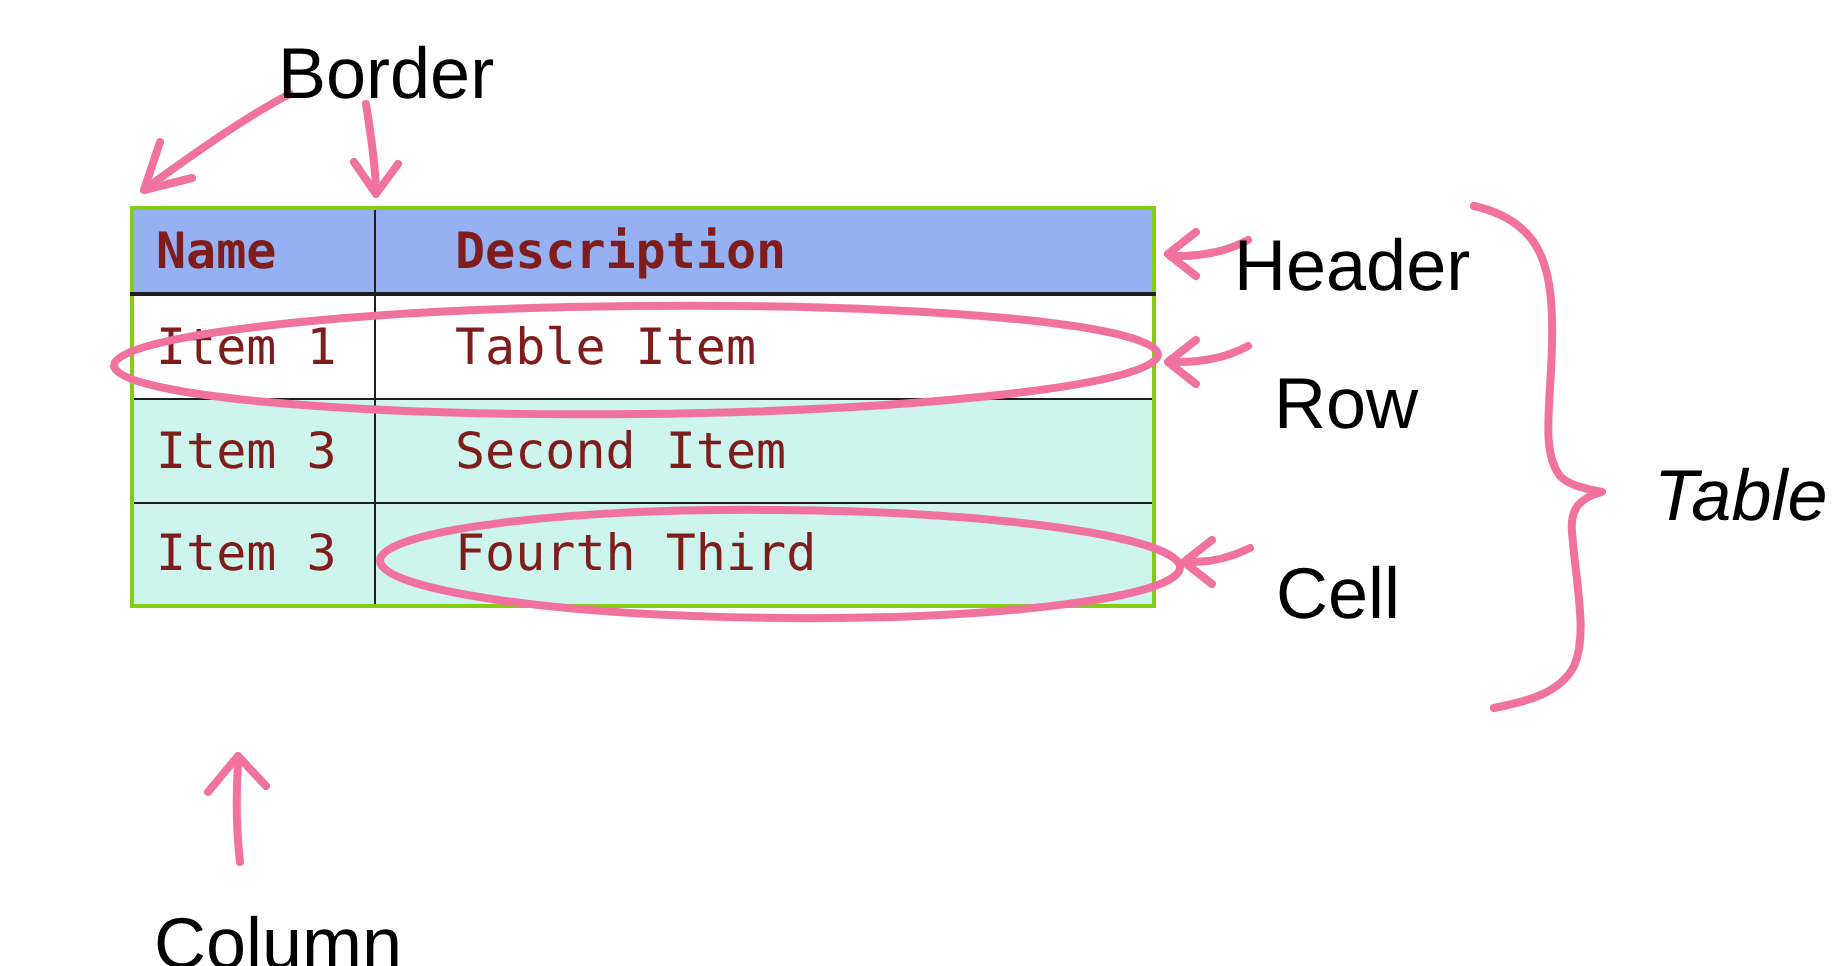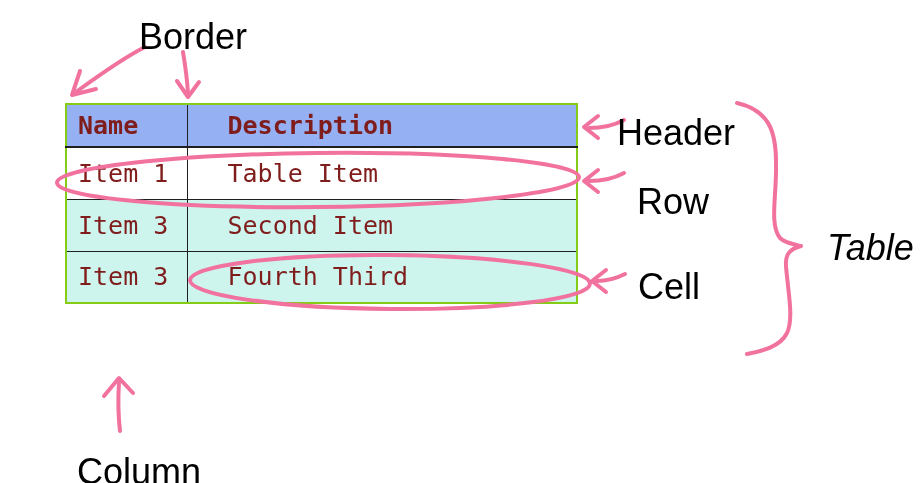--- a/index.html
+++ b/index.html
@@ -118,17 +118,17 @@
 
     <path class="pink" d="M120,431 C118,414 118,398 119,382"></path>
     <path class="pink" d="M104,396 L119,378 L133,393"></path>
 
     <path class="pink" d="M737,103 C768,110 776,130 776,162 C777,195 769,224 780,238 C785,243 792,244 801,246 C790,249 785,254 786,266 C788,292 794,318 787,333 C780,347 762,351 747,354"></path>
   </svg>
 
   <div class="annotation-label" style="left:139px; top:17px;">Border</div>
   <div class="annotation-label" style="left:617px; top:113px;">Header</div>
   <div class="annotation-label" style="left:637px; top:182px;">Row</div>
-  <div class="annotation-label" style="left:638px; top:267px;">Cell</div>
+  <div class="annotation-label" style="left:638px; top:277px;">Cell</div>
   <div class="annotation-label" style="left:827px; top:228px;font-style:italic;">Table</div>
   <div class="annotation-label" style="left:77px; top:452px;">Column</div>
 
 </div>
 
 </body></html>

